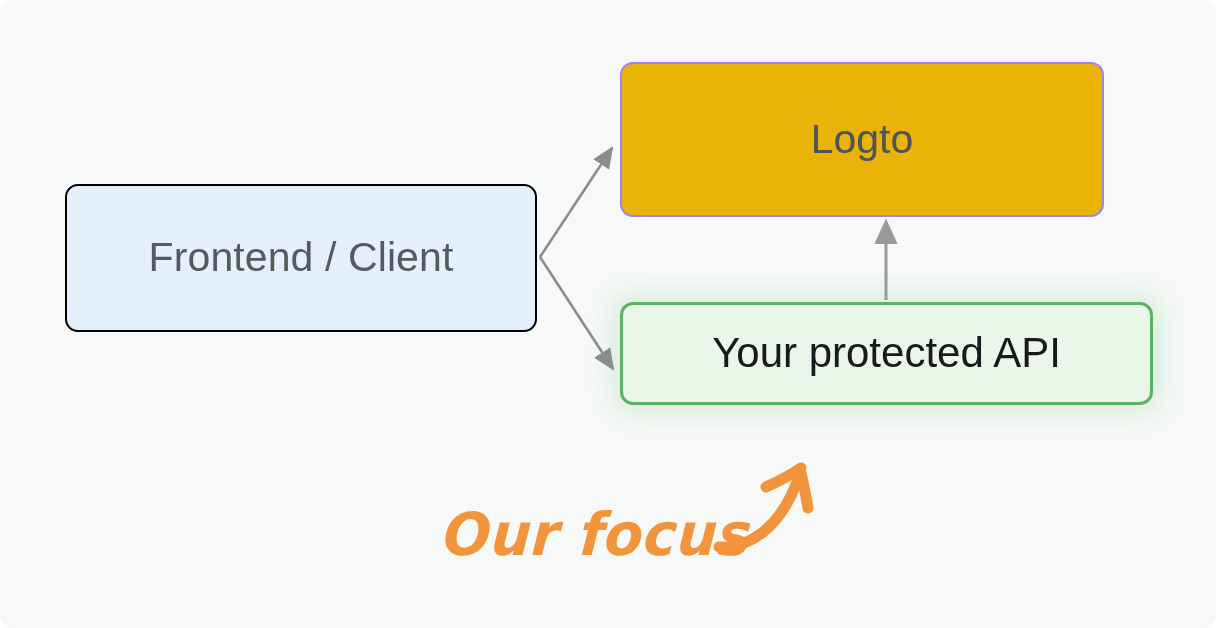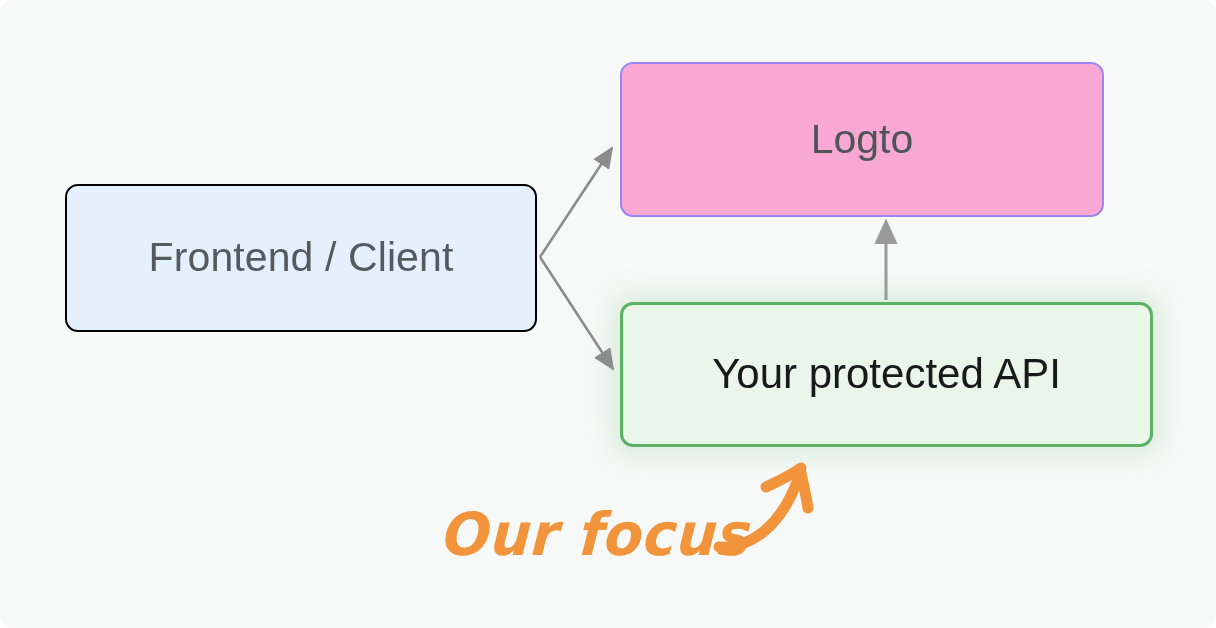--- a/index.html
+++ b/index.html
@@ -65,34 +65,34 @@
     font-size: 41px;
     letter-spacing: 0.1px;
   }
 
   
   #node-logto {
     left: 620px;
     top: 62px;
     width: 484px;
     height: 155px;
-    background: #f9a8d4;
+    background: #eab308;
     border: 2.5px solid #9b83f5;
   }
   #node-logto .node-label {
     color: #4f5457;
     font-size: 41px;
   }
 
   
   #node-api {
     left: 620px;
     top: 302px;
     width: 533px;
-    height: 145px;
+    height: 103px;
     background: #e9f6e9;
     border: 3.5px solid #5bb464;
     box-shadow: 0 0 26px 8px rgba(106,190,112,0.22);
   }
   #node-api .node-label {
     color: #18191b;
     font-size: 42px;
     font-weight: 500;
   }
 

